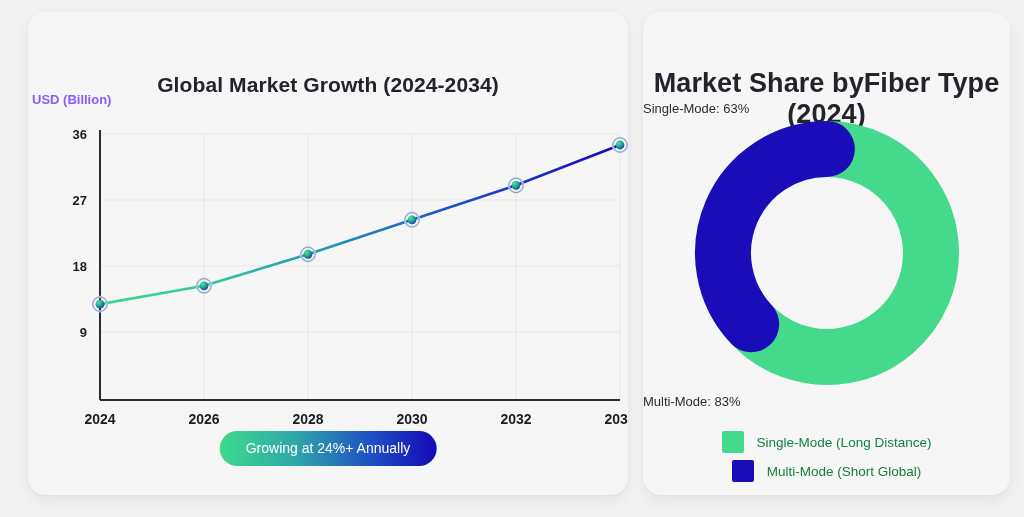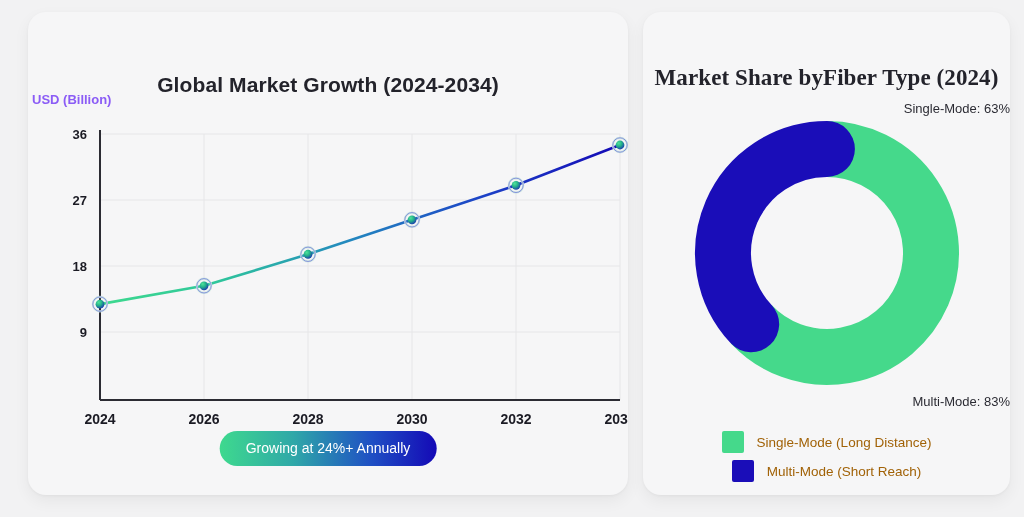--- a/index.html
+++ b/index.html
@@ -45,21 +45,21 @@
   .chart-title {
     position: absolute;
     left: 0;
     width: 100%;
     text-align: center;
     font-size: 21px;
     color: #23232b;
     letter-spacing: 0.1px;
   }
   .card-left .chart-title { top: 44px; }
-  .card-right .chart-title { top: 34px; font-size: 23px; font-family: Liberation Serif, serif; }
+  .card-right .chart-title { top: 34px; font-size: 27px; }
 
   
   .axis-caption {
     position: absolute;
     left: 4px;
     top: 80px;
     font-size: 13px;
     font-weight: bold;
     color: #8b5cf6;
   }
@@ -97,21 +97,21 @@
     top: 96px;
     width: 367px;
     height: 290px;
   }
   .donut-svg { display: block; margin: 0 auto; }
 
   .slice-label {
     position: absolute;
     left: 0;
     width: 100%;
-    text-align: right;
+    text-align: left;
     font-size: 13px;
     color: #2b2b33;
   }
   .slice-label-top { top: 89px; }
   .slice-label-bottom { top: 382px; }
 
   
   .legend {
     position: absolute;
     left: 0;
@@ -126,21 +126,21 @@
   }
   .legend-swatch {
     width: 22px;
     height: 22px;
     border-radius: 2px;
     margin-right: 13px;
     flex: none;
   }
   .legend-text {
     font-size: 13.5px;
-    color: #a16207;
+    color: #15803d;
     white-space: nowrap;
   }
 
   .tick-text {
     font-family: "Liberation Sans", sans-serif;
     font-size: 13px;
     font-weight: bold;
     fill: #1b1b24;
   }
   .xtick-text {
@@ -251,18 +251,18 @@
 
     <div class="slice-label slice-label-bottom">Multi-Mode: 83%</div>
 
     <div class="legend">
       <div class="legend-row">
         <span class="legend-swatch" id="sw0" style="background: rgb(69, 217, 139);"></span>
         <span class="legend-text">Single-Mode (Long Distance)</span>
       </div>
       <div class="legend-row">
         <span class="legend-swatch" id="sw1" style="background: rgb(26, 13, 184);"></span>
-        <span class="legend-text">Multi-Mode (Short Reach)</span>
+        <span class="legend-text">Multi-Mode (Short Global)</span>
       </div>
     </div>
   </section>
 
 </div>
 
 </body></html>

